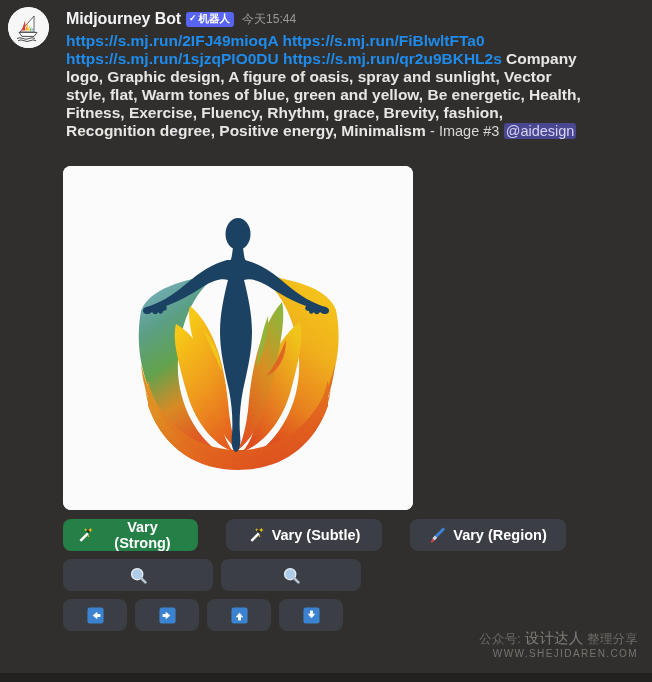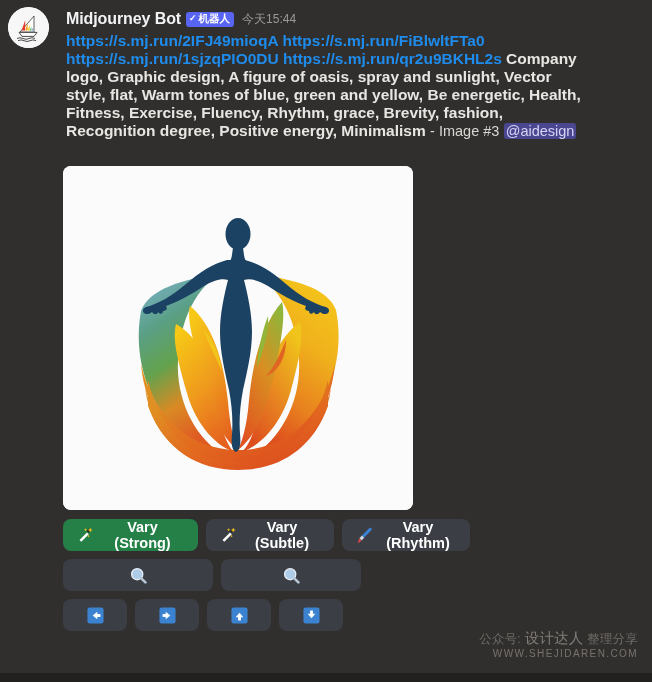--- a/index.html
+++ b/index.html
@@ -149,21 +149,21 @@
     font-size: 14.5px;
     font-weight: 700;
     padding: 0 14px;
     cursor: pointer;
     box-sizing: border-box;
     font-family: "Liberation Sans", sans-serif;
   }
   .btn.primary { background: #248046; }
   .btn.w-135 { width: 135px; }
   .btn.w-142 { width: 142px; }
-  .btn.w-136 { width: 128px; }
+  .btn.w-136 { width: 156px; margin-left: 20px; }
   .btn.w-140 { width: 140px; }
   .btn.w-150 { width: 150px; }
   .btn.w-64  { width: 64px; }
   .btn.w-80  { width: 80px; }
   .btn-ico {
     display: inline-flex;
     align-items: center;
     justify-content: center;
     width: 17px; height: 17px;
     flex: 0 0 auto;
@@ -397,21 +397,21 @@
       </button>
 
       <button class="btn w-136">
         <span class="btn-ico">
           <svg width="17" height="17" viewBox="0 0 17 17">
             <path d="M15.2 1.2 C15.9 1.9 15.9 2.6 15.3 3.3 L8.2 10.6 L6.0 8.4 L13.2 1.2 C13.9 0.6 14.6 0.6 15.2 1.2 Z" fill="#3b82d6"></path>
             <path d="M6.0 8.6 L8.2 10.8 L5.6 13.4 L3.4 11.2 Z" fill="#cfd8e3"></path>
             <path d="M3.3 11.3 L5.5 13.5 L3.4 15.6 C2.6 16.4 1.4 15.2 2.2 14.4 Z" fill="#d64545"></path>
           </svg>
         </span>
-        <span>Vary (Rhythm)</span>
+        <span>Vary (Region)</span>
       </button>
     </div>
 
     <div class="btn-row">
 
       <button class="btn w-150">
         <span class="btn-ico">
           <svg width="17" height="17" viewBox="0 0 17 17">
             <circle cx="7.2" cy="7.2" r="5.6" fill="#aecbe8" stroke="#e8eef6" stroke-width="1.3"></circle>
             <path d="M11.3 11.3 L15.4 15.4" stroke="#b9c6d4" stroke-width="2.6" stroke-linecap="round"></path>

